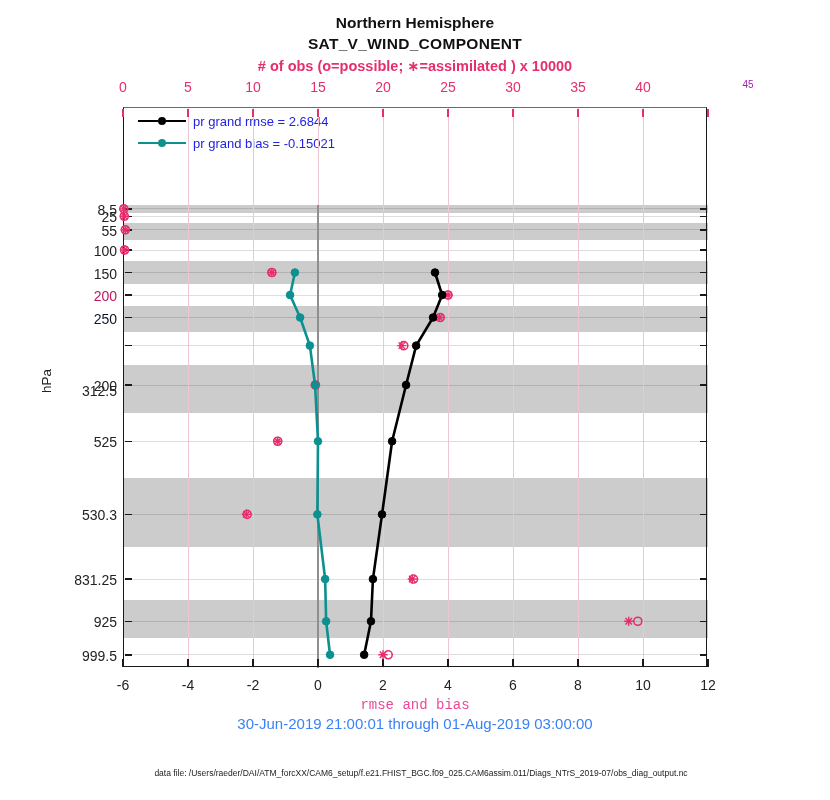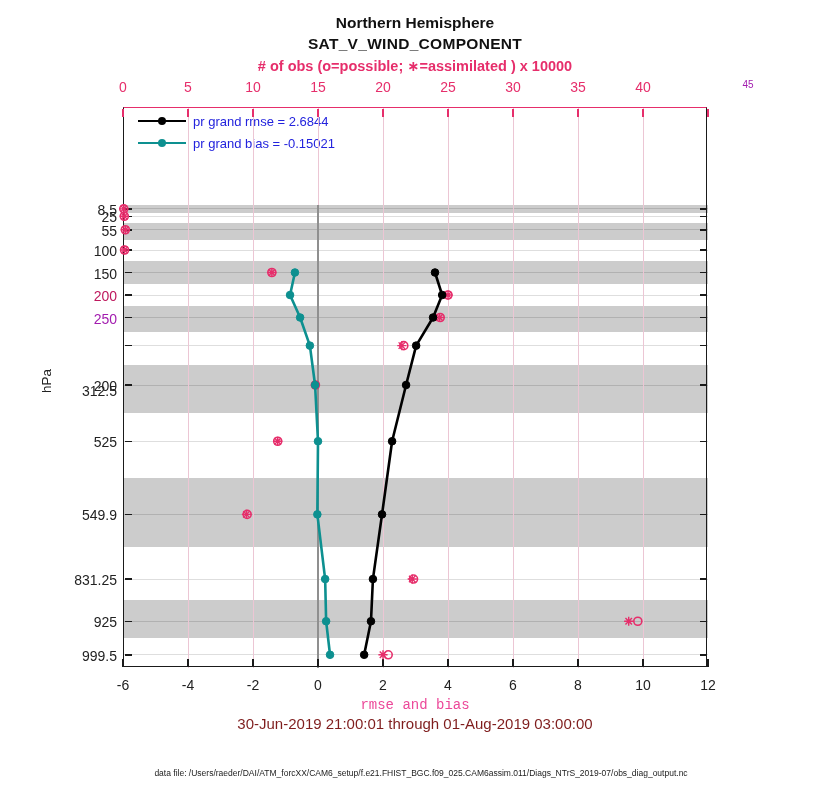--- a/index.html
+++ b/index.html
@@ -10,21 +10,21 @@
   #title1{top:14px;left:415px;font-size:15.5px;font-weight:bold;color:#111;}
   #title2{top:35px;left:415px;font-size:15.5px;font-weight:bold;color:#111;letter-spacing:.3px;}
   #obslabel{top:58px;left:415px;font-size:14.5px;}
   #legend{top:110px;left:138px;}
   .lgrow{display:flex;align-items:center;height:22px;}
   .lgline{position:relative;width:48px;height:2.5px;}
   .lgdot{position:absolute;left:50%;top:50%;width:8px;height:8px;border-radius:50%;transform:translate(-50%,-50%);}
   .lgtext{margin-left:7px;font-size:13px;}
   #hpalabel{top:381px;left:46px;font-size:13.5px;color:#222;transform:translate(-50%,-50%) rotate(-90deg);}
   #xlabel{top:697px;left:415px;font-size:14px;color:#ec4899;font-family:Liberation Mono, monospace;}
-  #datesub{top:715px;left:415px;font-size:15px;color:#7f1d1d;}
+  #datesub{top:715px;left:415px;font-size:15px;color:#3b82f6;}
   #footer{top:768px;left:421px;font-size:8.5px;color:#222;}
   .ticklab{position:absolute;white-space:nowrap;}
   svg{position:absolute;left:0;top:0;pointer-events:none;}
 </style>
 </head>
 <body>
 
 <div id="stage">
   <div id="title1" class="abs ctr">Northern Hemisphere</div>
   <div id="title2" class="abs ctr">SAT_V_WIND_COMPONENT</div>
@@ -149,25 +149,25 @@
     <div class="ticklab ctr" style="position: absolute; left: 513px; top: 677px; font-size: 14px; color: rgb(34, 34, 34);">6</div>
     <div class="ticklab ctr" style="position: absolute; left: 578px; top: 677px; font-size: 14px; color: rgb(34, 34, 34);">8</div>
     <div class="ticklab ctr" style="position: absolute; left: 643px; top: 677px; font-size: 14px; color: rgb(34, 34, 34);">10</div>
     <div class="ticklab ctr" style="position: absolute; left: 708px; top: 677px; font-size: 14px; color: rgb(34, 34, 34);">12</div>
     <div class="ticklab" style="position: absolute; right: 713px; top: 201.825px; font-size: 14px; color: rgb(34, 34, 34); text-align: center;">8.5</div>
     <div class="ticklab" style="position: absolute; right: 713px; top: 209.25px; font-size: 14px; color: rgb(34, 34, 34); text-align: right;">25</div>
     <div class="ticklab" style="position: absolute; right: 713px; top: 222.75px; font-size: 14px; color: rgb(34, 34, 34); text-align: right;">55</div>
     <div class="ticklab" style="position: absolute; right: 713px; top: 243px; font-size: 14px; color: rgb(34, 34, 34); text-align: left;">100</div>
     <div class="ticklab" style="position: absolute; right: 713px; top: 265.5px; font-size: 14px; color: rgb(34, 34, 34); text-align: right;">150</div>
     <div class="ticklab" style="position: absolute; right: 713px; top: 288px; font-size: 14px; color: #be185d; text-align: right;">200</div>
-    <div class="ticklab" style="position: absolute; right: 713px; top: 310.5px; font-size: 14px; color: #a21caf; text-align: center;">250</div>
+    <div class="ticklab" style="position: absolute; right: 713px; top: 310.5px; font-size: 14px; color: #0f172a; text-align: center;">250</div>
     <div class="ticklab" style="position: absolute; right: 713px; top: 338.625px; font-size: 14px; color: rgb(34, 34, 34); text-align: right; margin-top: 44px;">312.5</div>
     <div class="ticklab" style="position: absolute; right: 713px; top: 378px; font-size: 14px; color: rgb(34, 34, 34); text-align: right;">200</div>
     <div class="ticklab" style="position: absolute; right: 713px; top: 434.25px; font-size: 14px; color: rgb(34, 34, 34); text-align: right;">525</div>
-    <div class="ticklab" style="position: absolute; right: 713px; top: 507.375px; font-size: 14px; color: rgb(34, 34, 34); text-align: right;">549.9</div>
+    <div class="ticklab" style="position: absolute; right: 713px; top: 507.375px; font-size: 14px; color: rgb(34, 34, 34); text-align: right;">530.3</div>
     <div class="ticklab" style="position: absolute; right: 713px; top: 572.062px; font-size: 14px; color: rgb(34, 34, 34); text-align: left;">831.25</div>
     <div class="ticklab" style="position: absolute; right: 713px; top: 614.25px; font-size: 14px; color: rgb(34, 34, 34); text-align: right;">925</div>
     <div class="ticklab" style="position: absolute; right: 713px; top: 647.775px; font-size: 14px; color: rgb(34, 34, 34); text-align: right;">999.5</div>
     <svg width="830" height="800">
       <circle cx="123.78" cy="208.825" r="4" stroke="#e62e6b" stroke-width="1.6" fill="none"></circle>
       <path d="M119.18 208.825H128.38M123.78 204.225V213.42499999999998M120.52734 205.57234L127.03266 212.07765999999998M120.52734 212.07765999999998L127.03266 205.57234" stroke="#e62e6b" stroke-width="1.4" fill="none"></path>
       <circle cx="124.3" cy="216.25" r="4" stroke="#e62e6b" stroke-width="1.6" fill="none"></circle>
       <path d="M119.7 216.25H128.9M124.3 211.65V220.85M121.04733999999999 212.99734L127.55266 219.50266M121.04733999999999 219.50266L127.55266 212.99734" stroke="#e62e6b" stroke-width="1.4" fill="none"></path>
       <circle cx="125.34" cy="229.75" r="4" stroke="#e62e6b" stroke-width="1.6" fill="none"></circle>
       <path d="M120.74000000000001 229.75H129.94M125.34 225.15V234.35M122.08734 226.49734L128.59266 233.00266M122.08734 233.00266L128.59266 226.49734" stroke="#e62e6b" stroke-width="1.4" fill="none"></path>

